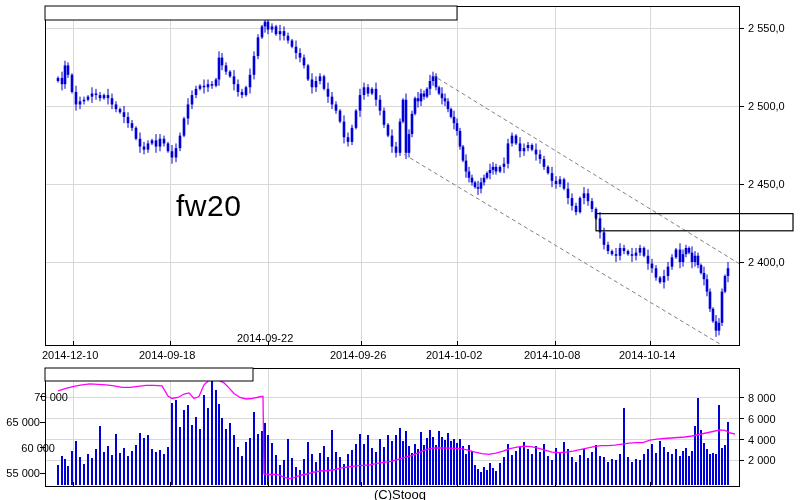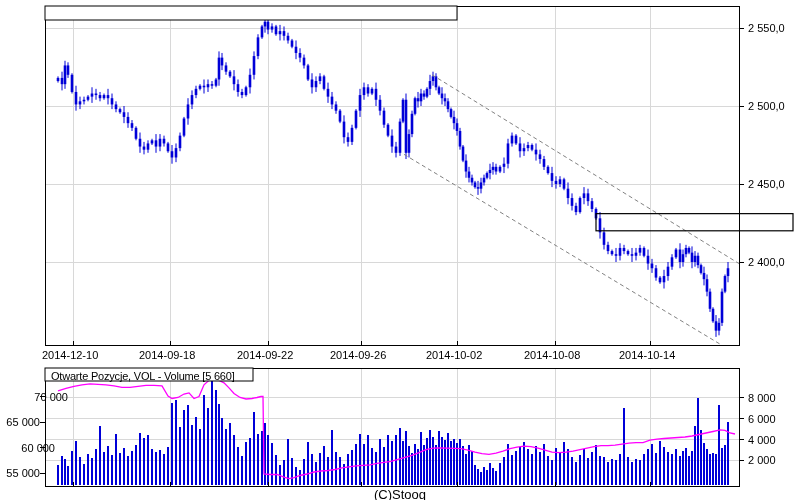--- a/index.html
+++ b/index.html
@@ -635,29 +635,29 @@
         <line x1="739" x2="744" y1="460.466" y2="460.466"></line>
       </g>
     </svg>
   <div id="labels">
       <div class="ticklab rt" style="left: 748px; top: 22px;">2 550,0</div>
       <div class="ticklab rt" style="left: 748px; top: 100px;">2 500,0</div>
       <div class="ticklab rt" style="left: 748px; top: 178px;">2 450,0</div>
       <div class="ticklab rt" style="left: 748px; top: 256px;">2 400,0</div>
       <div class="ticklab " style="left: 42px; top: 349px; width: 62px;">2014-12-10</div>
       <div class="ticklab " style="left: 139px; top: 349px; width: 62px;">2014-09-18</div>
-      <div class="ticklab " style="left: 237px; top: 349px; width: 62px;">2014-09-22</div>
+      <div class="ticklab " style="left: 237px; top: 332px; width: 62px;">2014-09-22</div>
       <div class="ticklab " style="left: 330px; top: 349px; width: 62px;">2014-09-26</div>
       <div class="ticklab " style="left: 426px; top: 349px; width: 62px;">2014-10-02</div>
       <div class="ticklab " style="left: 524px; top: 349px; width: 62px;">2014-10-08</div>
       <div class="ticklab " style="left: 619px; top: 349px; width: 62px;">2014-10-14</div>
       <div class="ticklab lf" style="left: 0px; top: 391px; width: 40px; padding-left: 28px;">70 000</div>
       <div class="ticklab lf" style="left: 0px; top: 416.333px; width: 40px;">65 000</div>
       <div class="ticklab lf" style="left: 15px; top: 441.666px; width: 40px;">60 000</div>
       <div class="ticklab lf" style="left: 0px; top: 467px; width: 40px;">55 000</div>
       <div class="ticklab rt" style="left: 748px; top: 391.964px;">8 000</div>
       <div class="ticklab rt" style="left: 748px; top: 412.798px;">6 000</div>
       <div class="ticklab rt" style="left: 748px; top: 433.632px;">4 000</div>
       <div class="ticklab rt" style="left: 748px; top: 454.466px;">2 000</div>
     </div>
-  <div id="volhdr">Otwarte Pozycje, VOL - Volume [5 660]</div>
+  <div id="wm">fw20</div>
   <div id="cpy">(C)Stooq</div>
 </div>
 
 </body></html>

